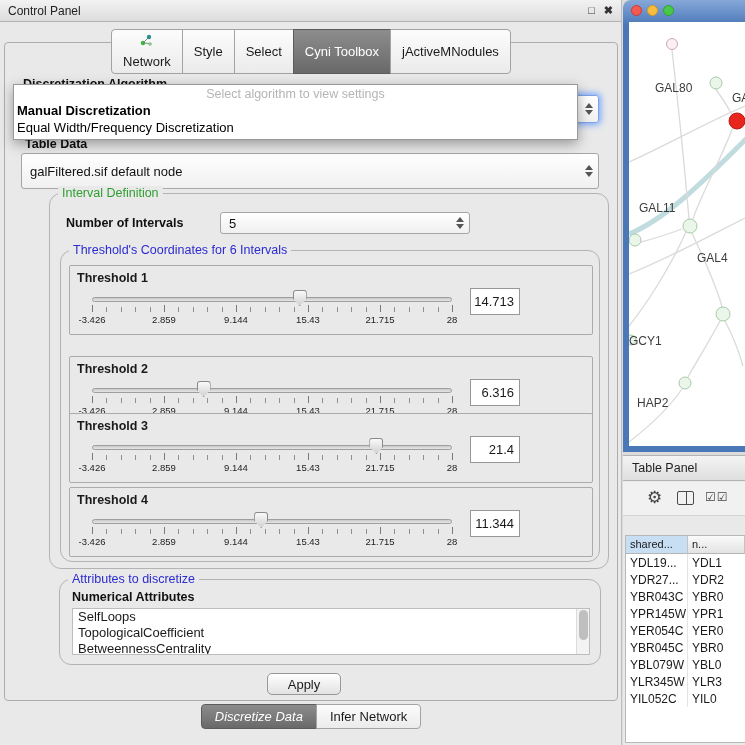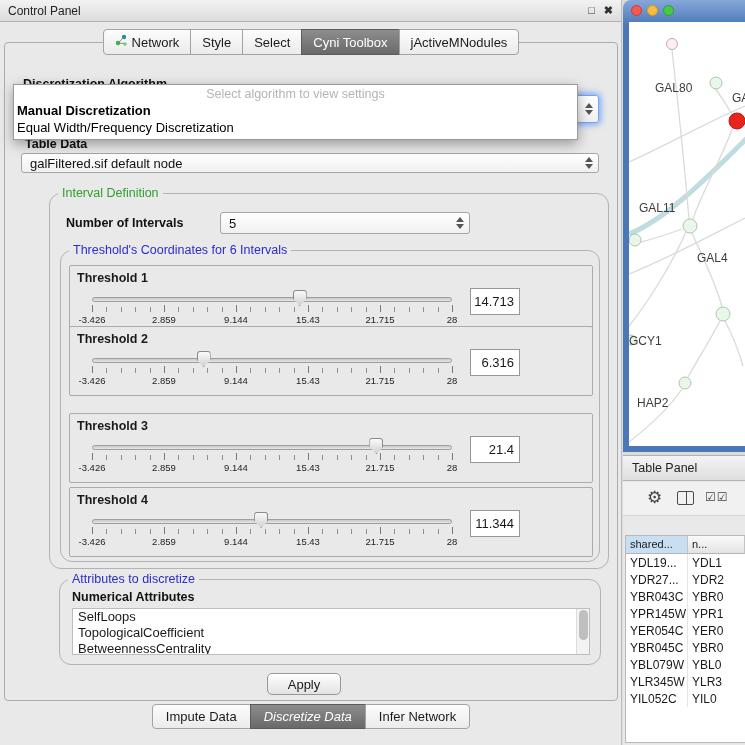--- a/index.html
+++ b/index.html
@@ -7,21 +7,21 @@
   body { font-family:"Liberation Sans", sans-serif; background:#dcdcdc; position:relative; font-size:13px; color:#1a1a1a; }
 
   
   .cpanel { position:absolute; left:0; top:0; width:622px; height:745px; background:#e9e9e9; border-right:1px solid #bdbdbd; }
   .titlebar { height:22px; background:linear-gradient(#f2f2f2,#dddddd); border-bottom:1px solid #b3b3b3; display:flex; align-items:center; padding:0 8px; font-size:12px; color:#222; }
   .titlebar .winbtns { margin-left:auto; display:flex; gap:9px; align-items:center; color:#333; }
   .titlebar .winbtns span { cursor:default; font-size:11px; line-height:1; }
 
   .tabbar { position:absolute; top:29px; left:0; width:622px; display:flex; justify-content:center; z-index:5; }
   .tab { display:flex; align-items:center; gap:4px; padding:4px 11px; font-size:13px; background:linear-gradient(#fcfcfc,#ebebeb); border:1px solid #a3a3a3; margin-left:-1px; color:#1a1a1a; white-space:nowrap; }
-  .tab:first-child { border-radius:4px 0 0 4px; margin-left:0; }
+  .tab:first-child { border-radius:4px 0 0 4px; margin-left:0;flex-direction:column; }
   .tab:last-child { border-radius:0 4px 4px 0; }
   .tab.sel { background:linear-gradient(#8d8d8d,#696969); color:#fff; border-color:#5c5c5c; }
 
   .mainpanel { position:absolute; left:4px; top:42px; width:614px; height:659px; border:1px solid #adadad; border-radius:4px; background:#e9e9e9; }
 
   .lbl { position:absolute; font-size:12.5px; font-weight:bold; color:#111; white-space:nowrap; }
   .combo { position:absolute; background:linear-gradient(#ffffff,#f0f0f0); border:1px solid #a6a6a6; border-radius:3px; display:flex; align-items:center; padding:0 22px 0 8px; font-size:13px; color:#111; }
   .stepper { position:absolute; right:5px; top:50%; transform:translateY(-50%); display:flex; flex-direction:column; gap:2px; }
   .stepper .up { width:0;height:0;border-left:4px solid transparent;border-right:4px solid transparent;border-bottom:5px solid #555; }
   .stepper .dn { width:0;height:0;border-left:4px solid transparent;border-right:4px solid transparent;border-top:5px solid #555; }
@@ -132,21 +132,21 @@
     <div class="lbl" style="left:18px; top:34px;">Discretization Algorithm</div>
 
     <div class="combo focusring" style="left:16px; top:52px; width:578px; height:28px;">
       <span class="stepper">
           <span class="up"></span>
           <span class="dn"></span>
         </span>
     </div>
 
     <div class="lbl" style="left:20px; top:94px;">Table Data</div>
-    <div class="combo" style="left:16px; top:110px; width:578px; height:20px;">
+    <div class="combo" style="left:16px; top:110px; width:578px; height:36px;">
       <span>galFiltered.sif default node</span>
       <span class="stepper">
           <span class="up"></span>
           <span class="dn"></span>
         </span>
     </div>
 
     <div class="group" style="left:44px; top:150px; width:560px; height:376px;">
       <span class="legend green">Interval Definition</span>
 
@@ -169,21 +169,21 @@
               <div class="majorticks"></div>
               <div class="thumb" style="left: 222.72px;"></div>
               <span class="ticklab" style="left: 22px;">-3.426</span>
               <span class="ticklab" style="left: 94px;">2.859</span>
               <span class="ticklab" style="left: 166px;">9.144</span>
               <span class="ticklab" style="left: 238px;">15.43</span>
               <span class="ticklab" style="left: 310px;">21.715</span>
               <span class="ticklab" style="left: 382px;">28</span>
               <div class="vbox">14.713</div>
             </div>
-            <div class="tcard" style="top: 75px;">
+            <div class="tcard" style="top: 105px;">
               <div class="tlabel">Threshold 2</div>
               <div class="track"></div>
               <div class="ticks"></div>
               <div class="majorticks"></div>
               <div class="thumb" style="left: 126.6px;"></div>
               <span class="ticklab" style="left: 22px;">-3.426</span>
               <span class="ticklab" style="left: 94px;">2.859</span>
               <span class="ticklab" style="left: 166px;">9.144</span>
               <span class="ticklab" style="left: 238px;">15.43</span>
               <span class="ticklab" style="left: 310px;">21.715</span>
@@ -232,21 +232,20 @@
       <div class="litem">SelfLoops</div>
           <div class="litem">TopologicalCoefficient</div>
           <div class="litem">BetweennessCentrality</div>
         </div>
     </div>
 
     <div class="applybtn">Apply</div>
   </div>
 
   <div class="btabbar">
-      <div class="btab">Impute Data</div>
       <div class="btab sel">Discretize Data</div>
       <div class="btab">Infer Network</div>
     </div>
 </div>
 
 <div class="popup">
   <div class="ph">Select algorithm to view settings</div>
   <div class="opt bold">Manual Discretization</div>
   <div class="opt">Equal Width/Frequency Discretization</div>
 </div>

